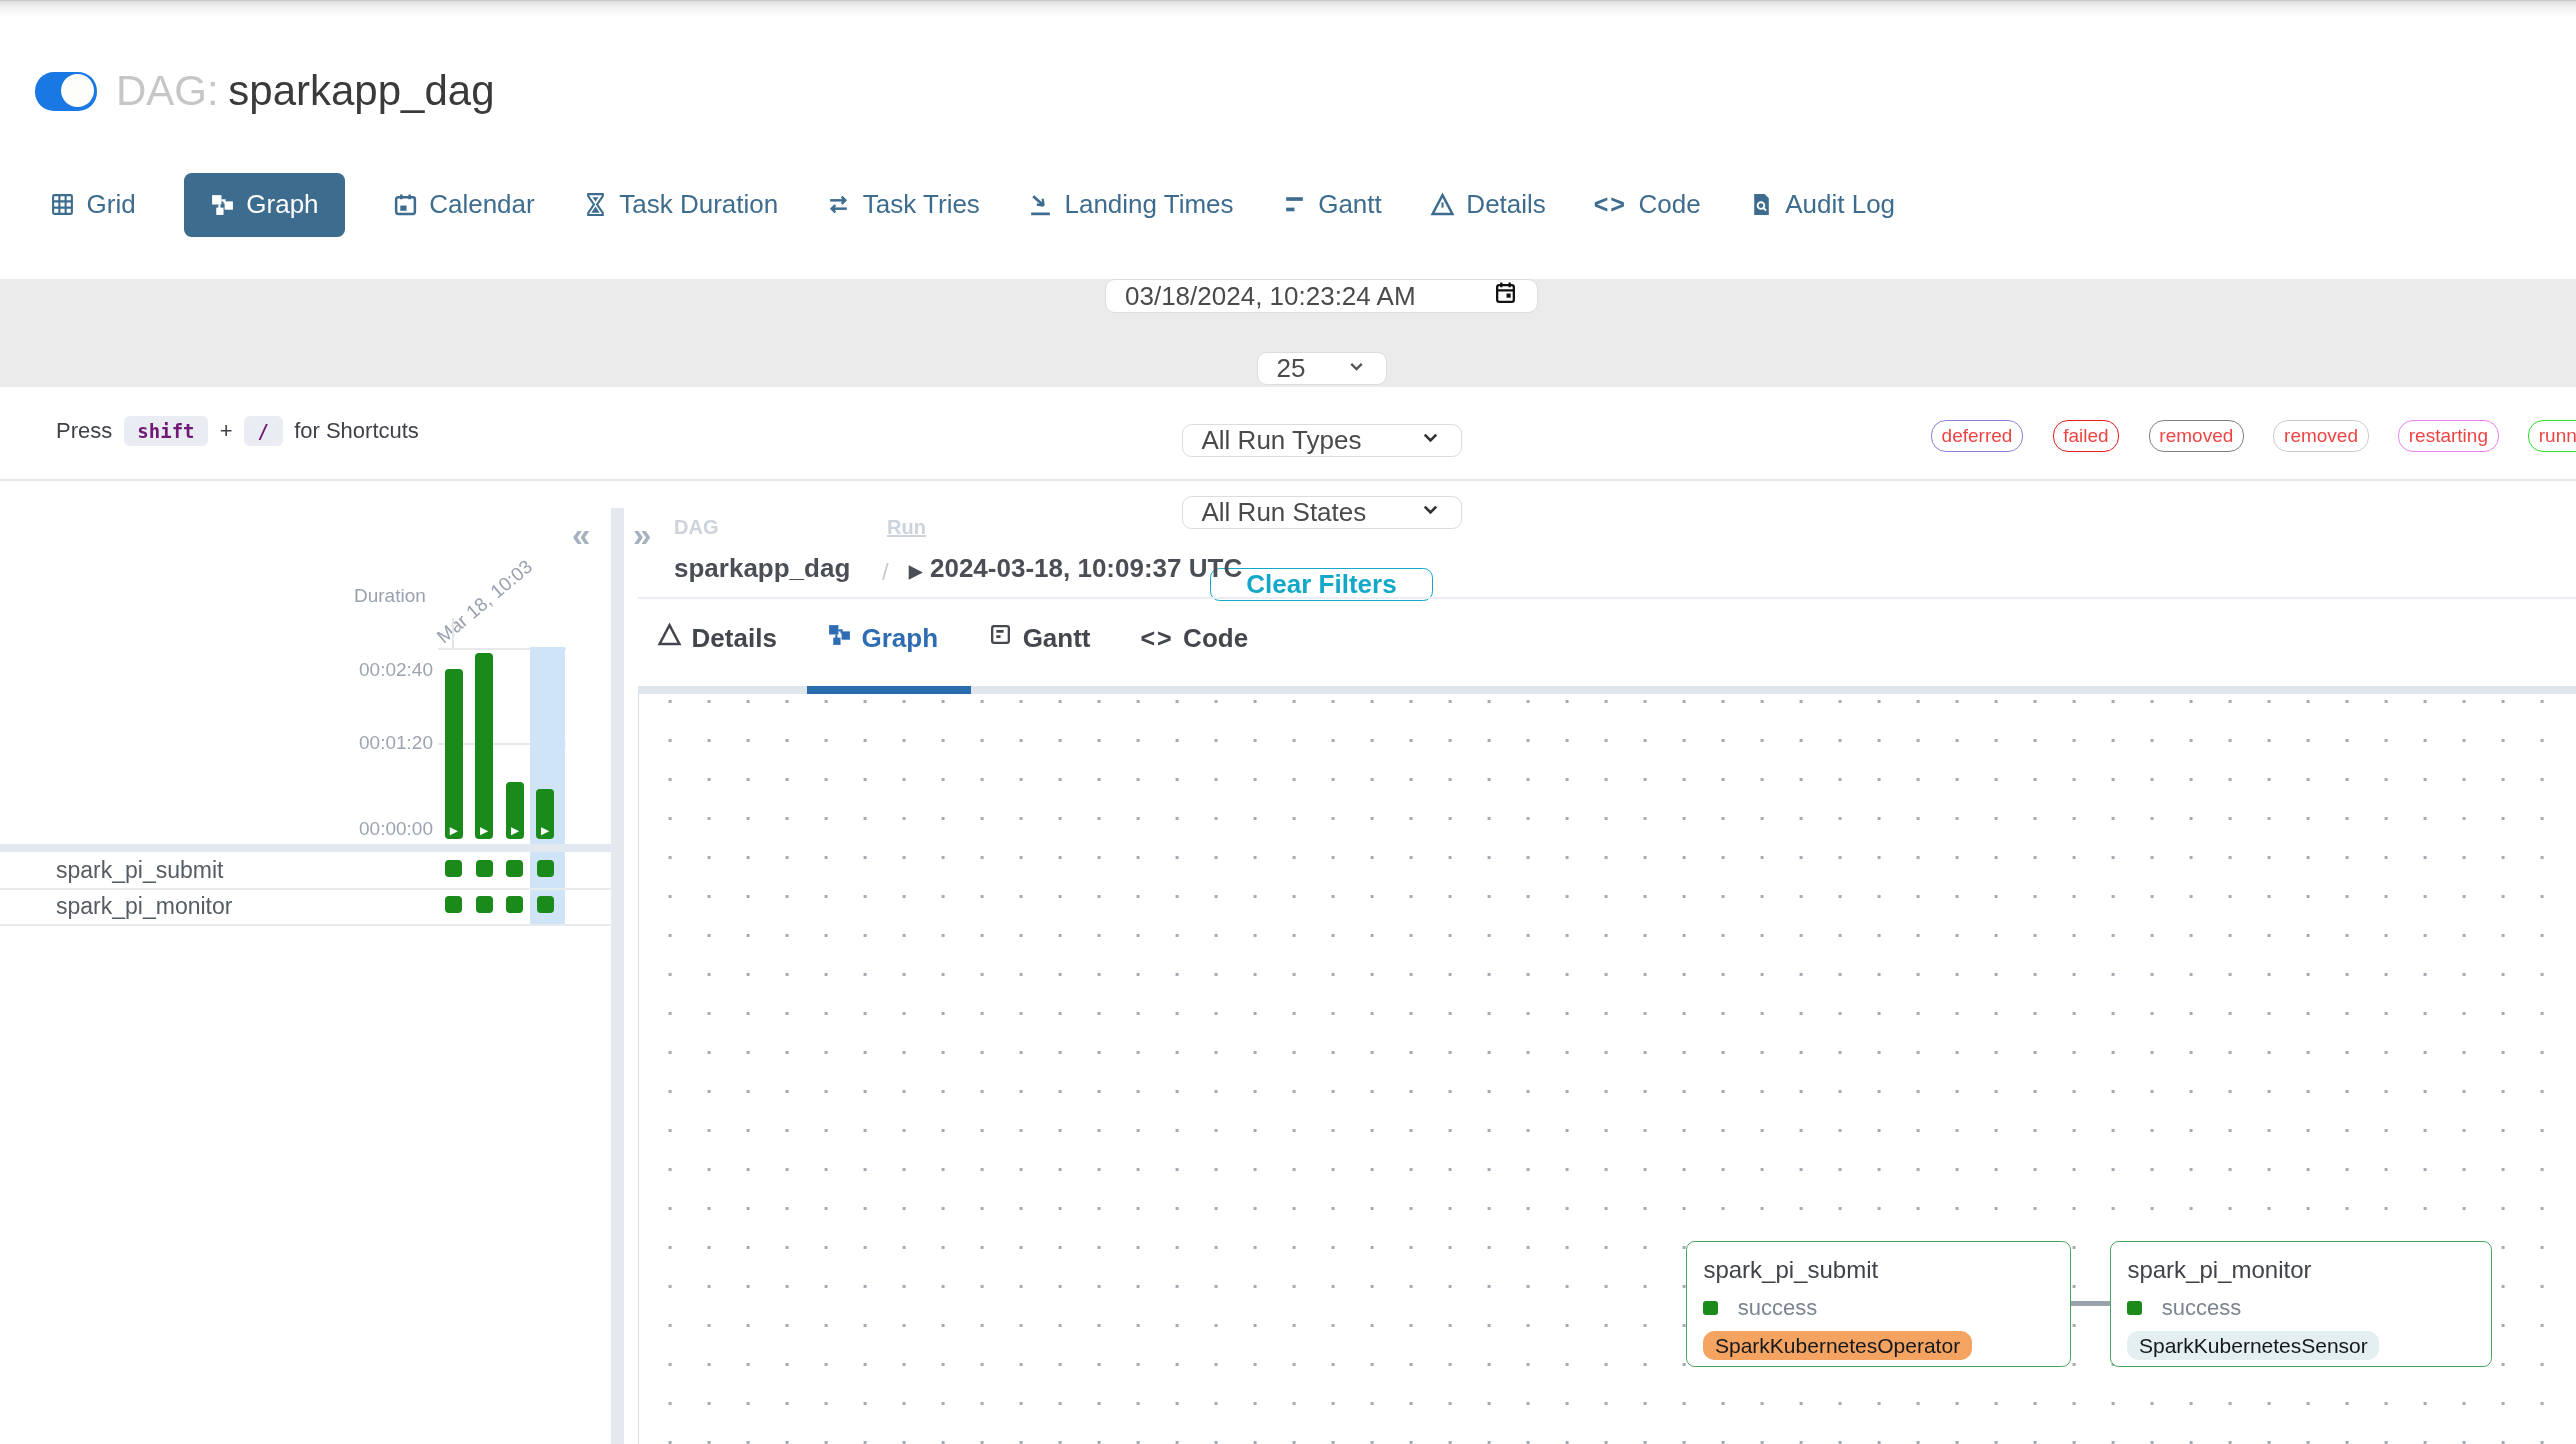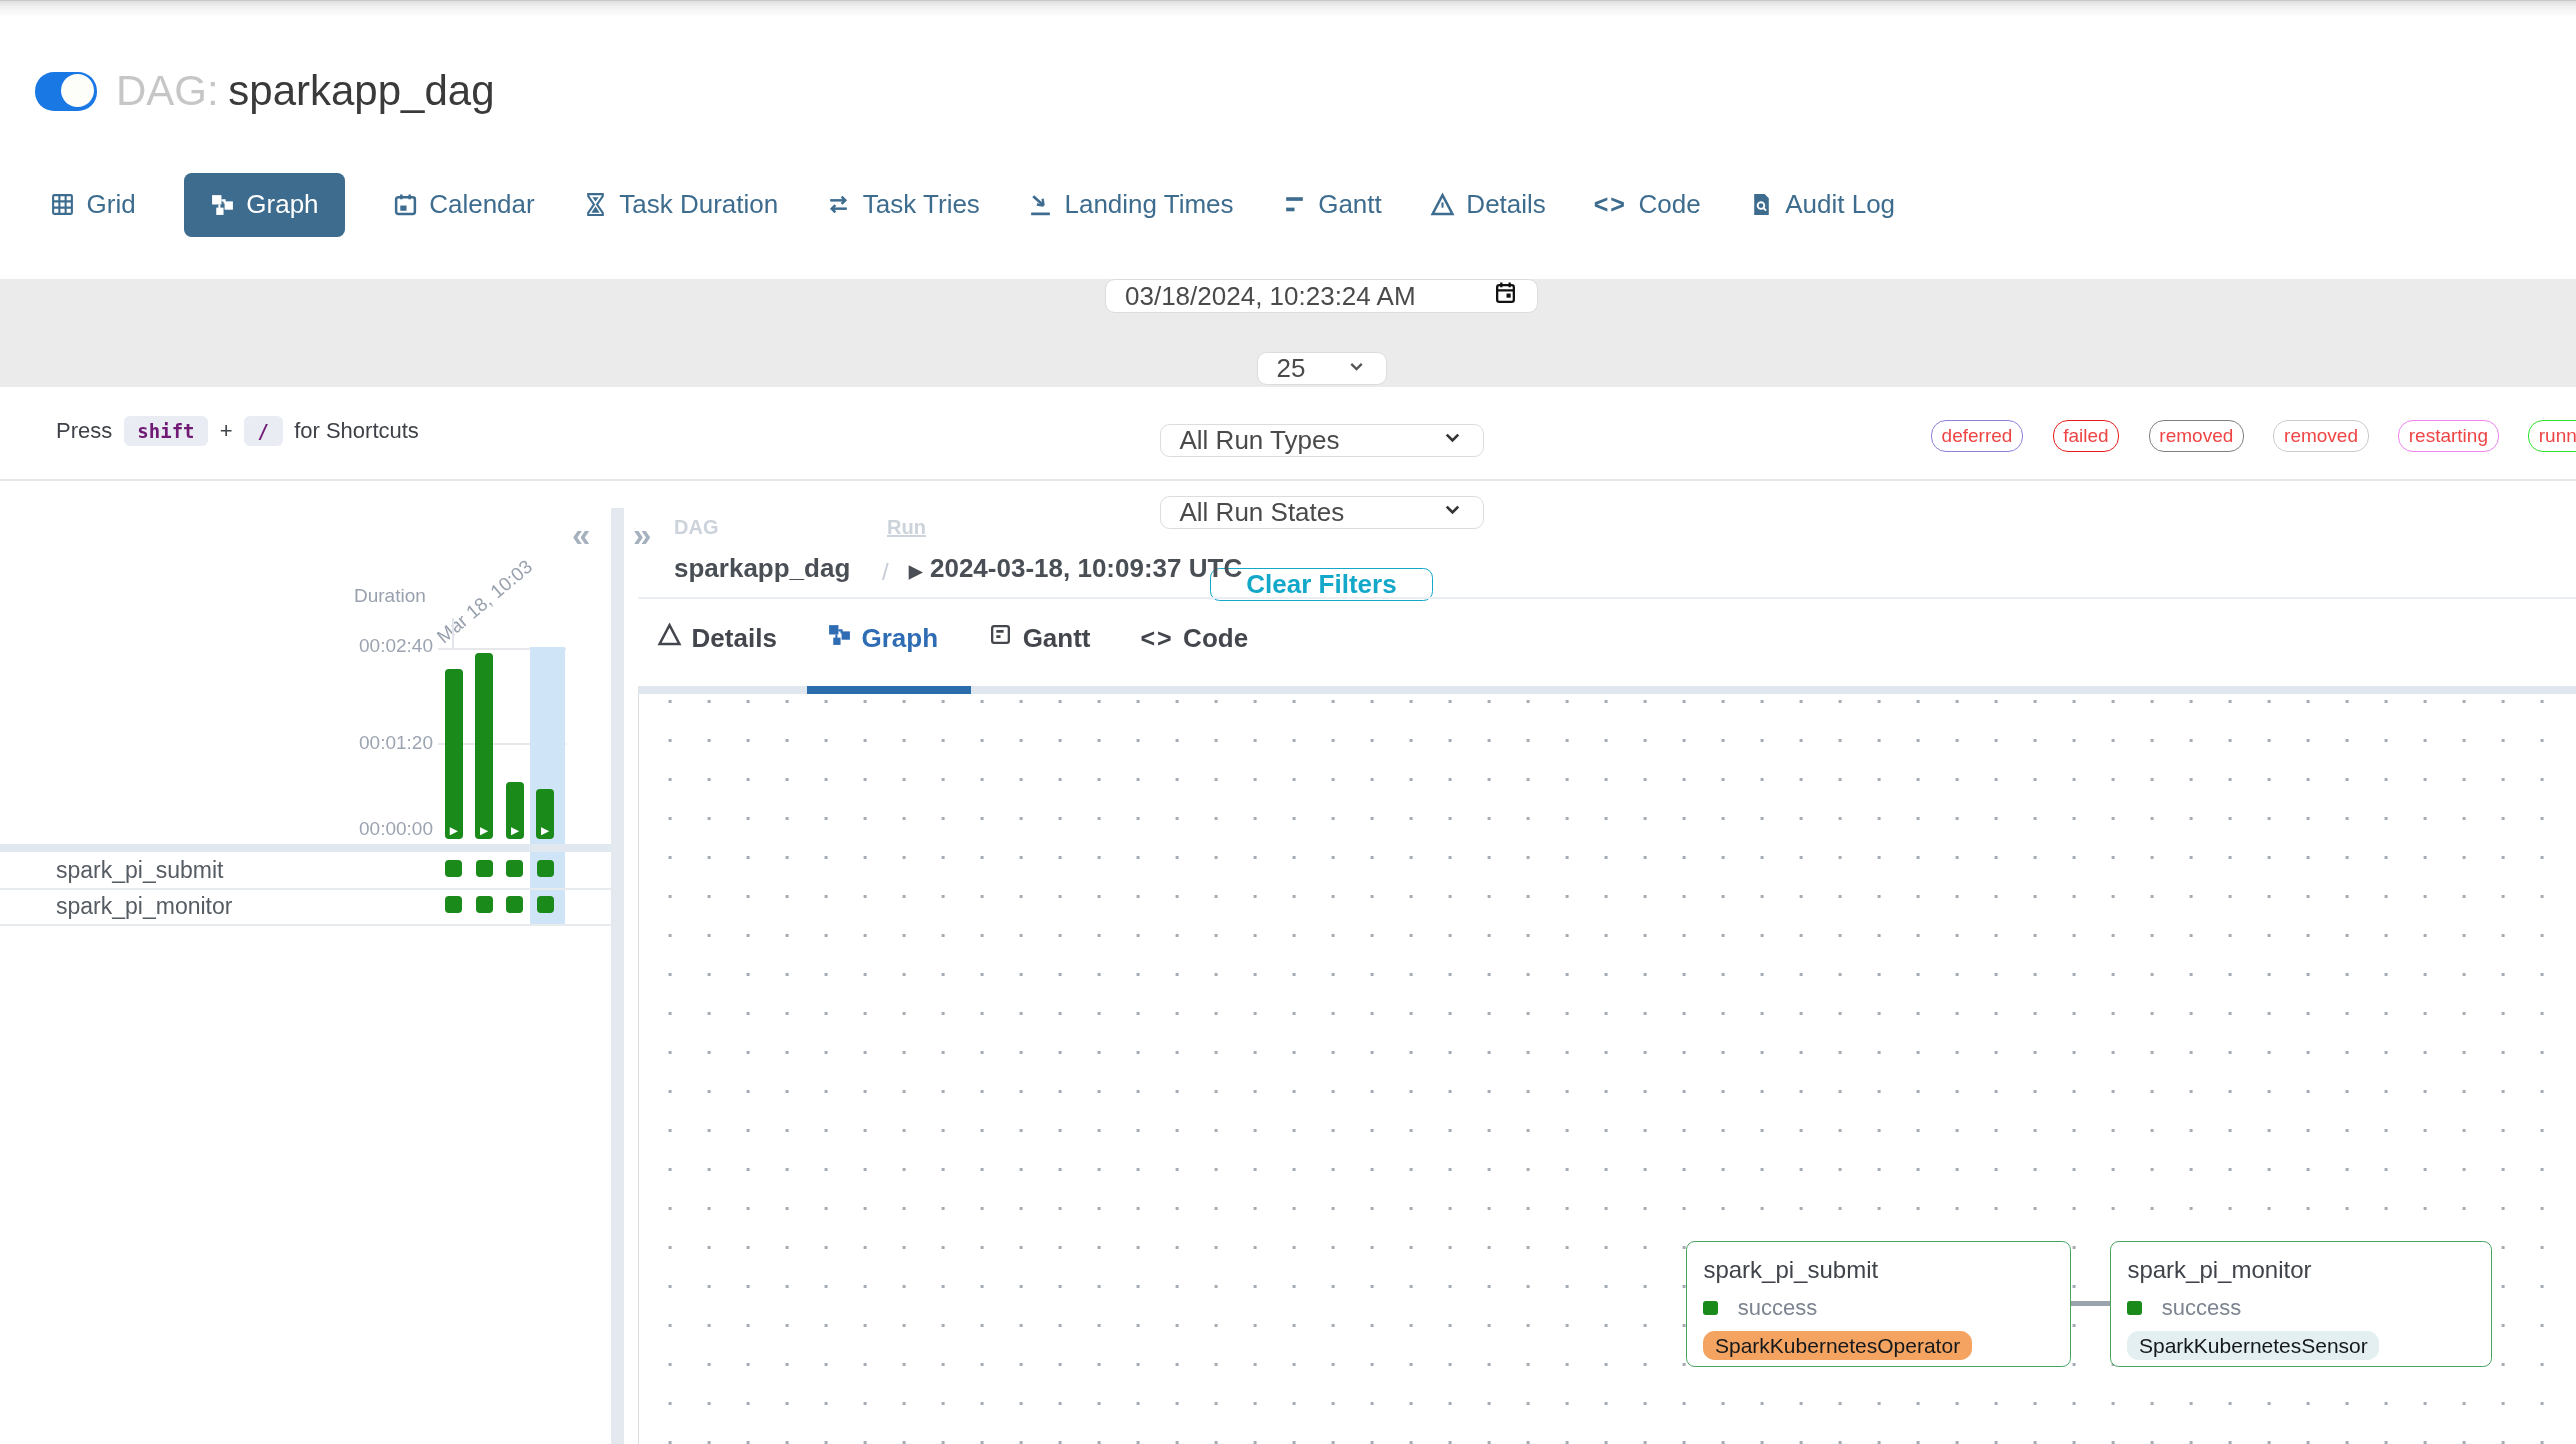--- a/index.html
+++ b/index.html
@@ -25,21 +25,21 @@
   .nav-tab.active { background:#3d6c8e; color:#fff; padding:16.4px 26px; border-radius:7.7px; }
   .code-glyph { font-weight:bold; letter-spacing:1.9px; font-size:25px; }
 
   
   .filters { position:absolute; left:0; top:279px; width:2576px; height:108px; background:#ebebeb;
     display:flex; align-items:center; gap:39px; padding-left:67px;flex-direction:column; }
   .fld { background:#fff; border:1px solid #dcdcdc; border-radius:9.6px; height:62px; display:flex;
     align-items:center; justify-content:space-between; padding:0 19px; font-size:26px; color:#4a4a4a; cursor:pointer; }
   .fld-date { width:433px; }
   .fld-size { width:130px; }
-  .fld-type, .fld-state { width:324px; }
+  .fld-type, .fld-state { width:280px; }
   .clear-btn { height:64px; width:223px; background:#fff; border:1.9px solid #13a8c9; border-radius:9.6px;
     color:#13a8c9; font-size:26px; font-weight:bold; display:flex; align-items:center; justify-content:center; cursor:pointer; }
 
   
   .shortcuts { position:absolute; left:56px; top:416px; display:flex; align-items:center; gap:11.6px; font-size:22px; color:#3e4248; }
   .kbd { background:#e9edf3; border-radius:5.8px; padding:3.9px 13.5px; font-family:"DejaVu Sans Mono", monospace; font-weight:bold; font-size:19px; color:#701a75; }
   .row-divider { position:absolute; left:0; top:479px; width:2576px; height:1.9px; background:#e6e6e6; }
 
   
   .legend { position:absolute; left:1911px; top:414px; width:665px; height:44px; overflow:hidden;
@@ -258,21 +258,21 @@
 
   <div class="row-divider"></div>
 
   <div class="collapse-arrow">«</div>
   <div class="resizer"></div>
   <div class="expand-arrow">»</div>
 
   <div class="dur-title">Duration</div>
   <div class="dur-xlabel">Mar 18, 10:03</div>
   <div class="tickline-v"></div>
-  <div class="dur-tick" style="top:635px">00:02:40</div>
+  <div class="dur-tick" style="top:659px">00:02:40</div>
   <div class="dur-tick" style="top:732px">00:01:20</div>
   <div class="dur-tick" style="top:818px">00:00:00</div>
   <div class="gridline" style="top:648px"></div>
   <div class="gridline" style="top:743px"></div>
   <div class="col-highlight"></div>
   <div id="duration-bars">
       <div class="dur-bar" style="left: 6.7px; height: 170px; background: rgb(26, 138, 26);">
         <span class="bar-play">▶</span>
       </div>
       <div class="dur-bar" style="left: 37px; height: 186px; background: rgb(26, 138, 26);">

